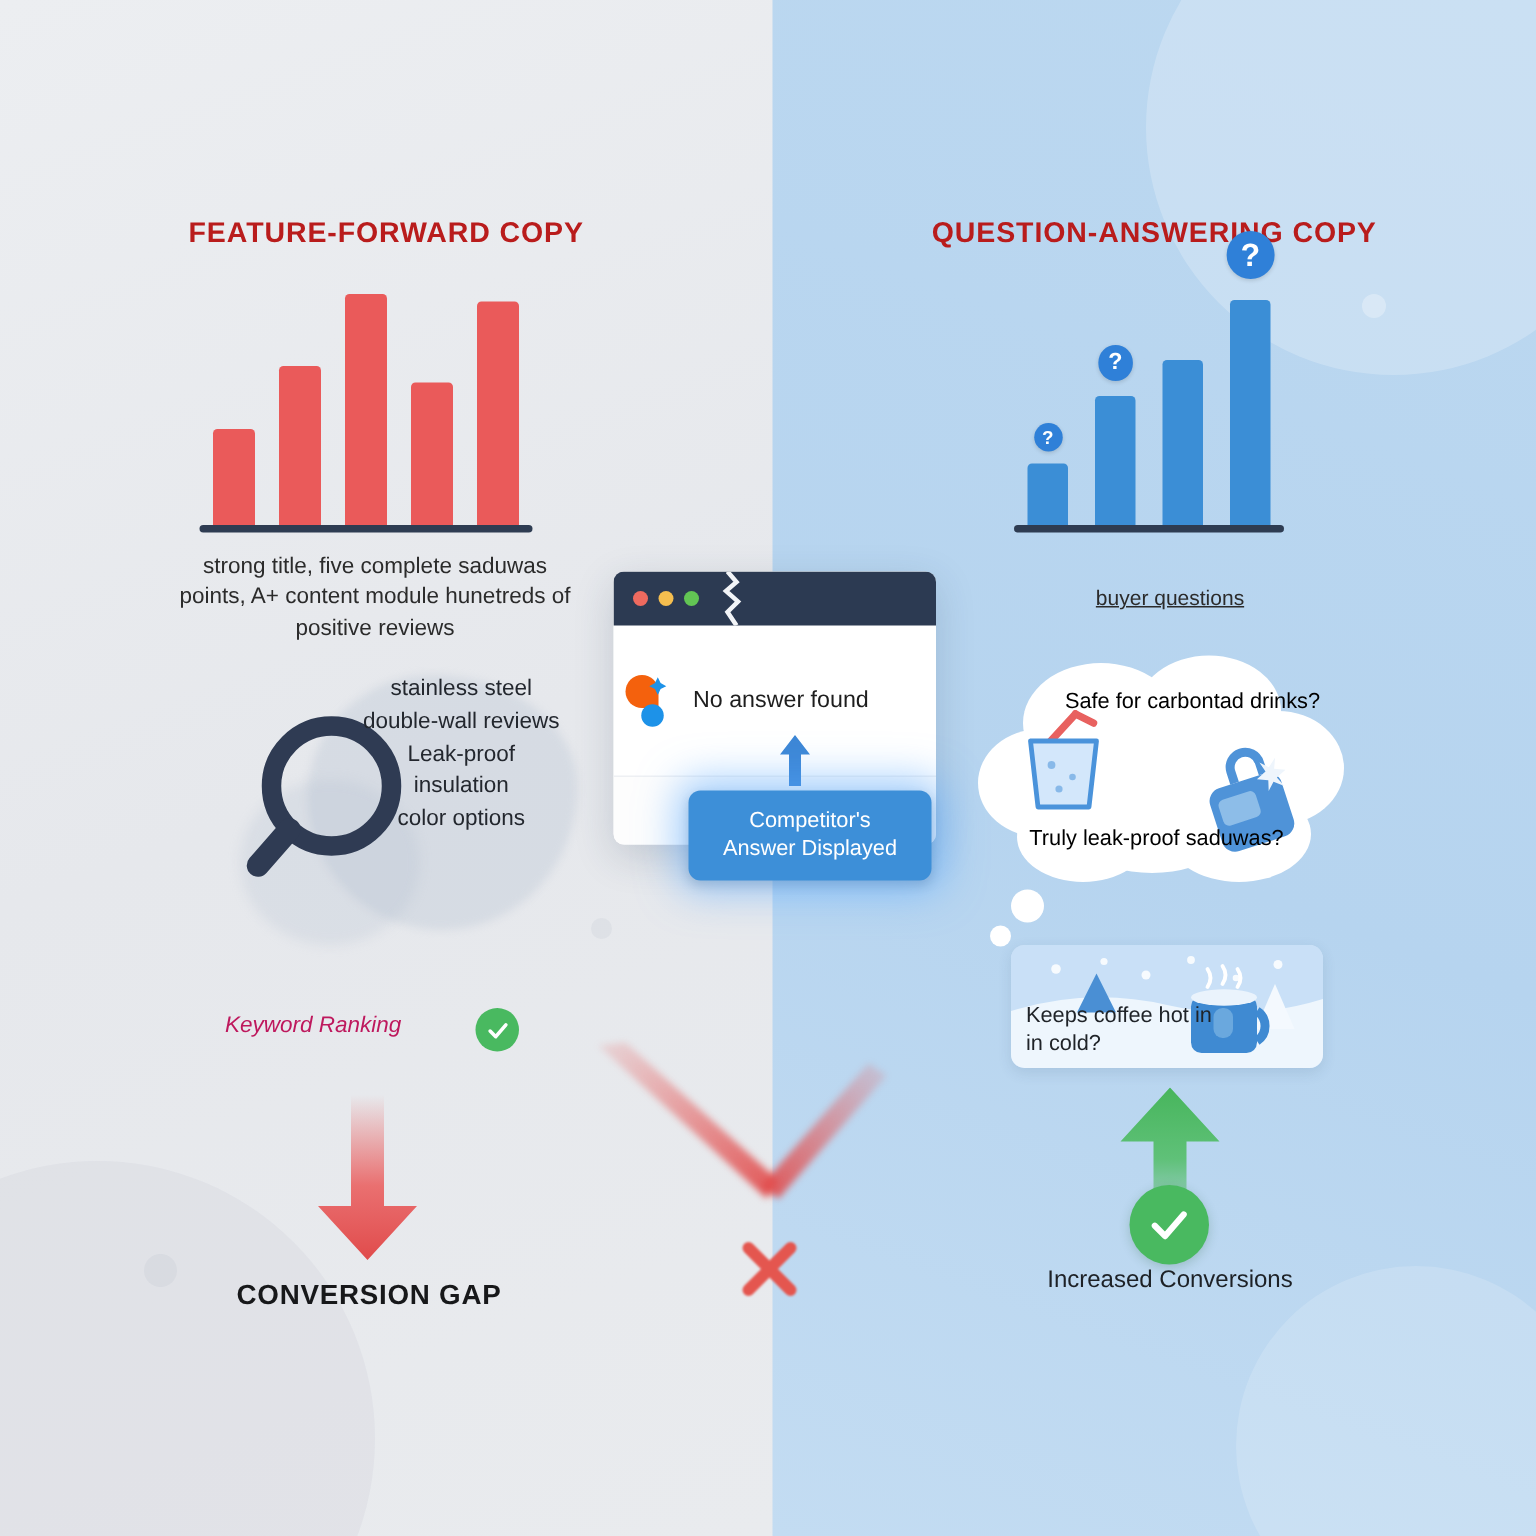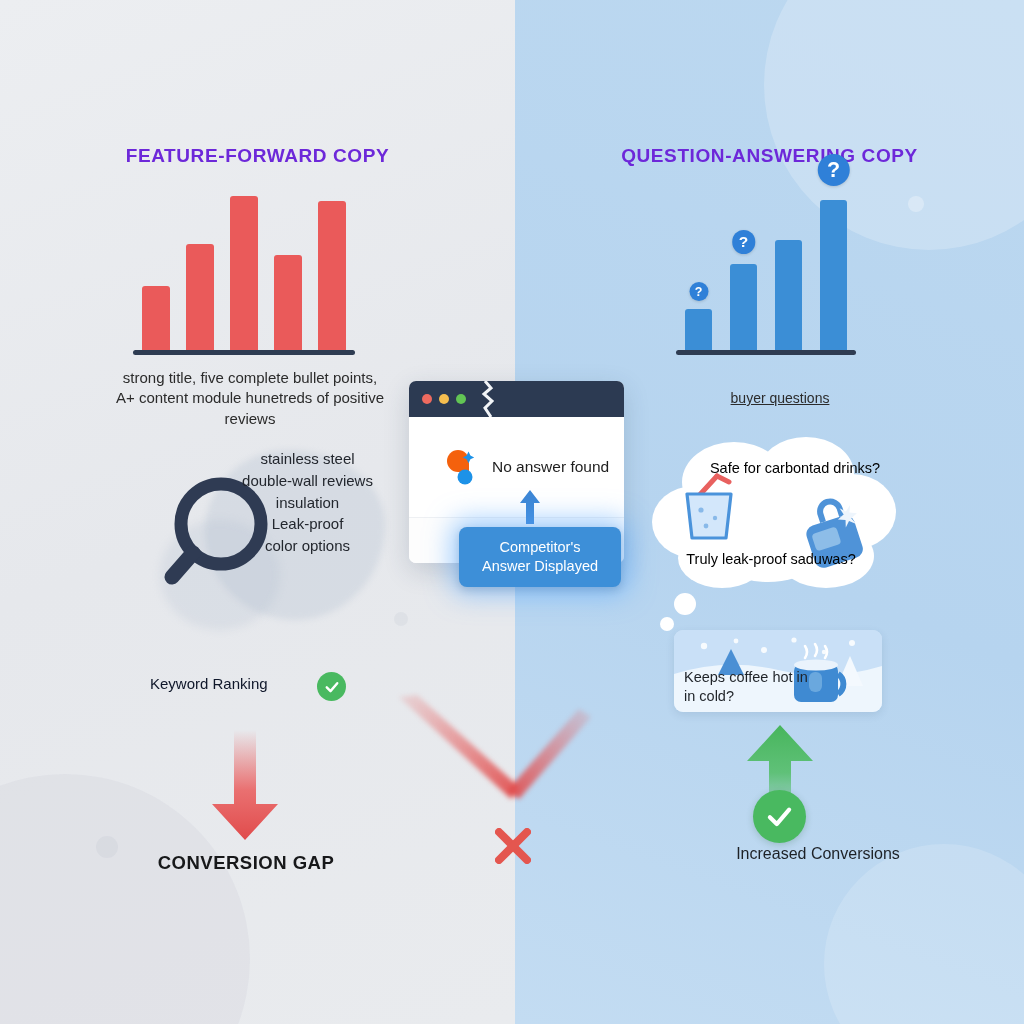--- a/index.html
+++ b/index.html
@@ -18,21 +18,21 @@
   .deco{position:absolute;border-radius:50%;pointer-events:none;}
   .deco-tr{right:-70px;top:-80px;width:330px;height:330px;background:rgba(255,255,255,.22);}
   .deco-bl{left:-120px;bottom:-120px;width:370px;height:370px;background:rgba(150,160,180,.09);}
   .deco-br{right:-40px;bottom:-60px;width:240px;height:240px;background:rgba(255,255,255,.16);}
   .deco-dot1{left:96px;bottom:166px;width:22px;height:22px;background:rgba(150,160,180,.10);}
   .deco-dot2{left:394px;top:612px;width:14px;height:14px;background:rgba(150,160,180,.10);}
   .deco-dot3{right:100px;top:196px;width:16px;height:16px;background:rgba(255,255,255,.30);}
 
   
   .col-title{position:absolute;font-weight:bold;font-size:19px;letter-spacing:.6px;
-    color:#6d28d9;text-align:center;white-space:nowrap;}
+    color:#b91c1c;text-align:center;white-space:nowrap;}
   #title-left{left:0;width:515px;top:145px;}
   #title-right{left:515px;width:509px;top:145px;}
 
   
   .chart{position:absolute;display:flex;align-items:flex-end;justify-content:center;}
   .bar{border-radius:3px 3px 0 0;}
   .baseline{position:absolute;height:5px;border-radius:3px;background:#2e3c52;}
 
   #chart-left{left:133px;top:196px;width:222px;height:156px;gap:16px;}
   #chart-left .bar{width:28px;background:#ea5a5a;}
@@ -63,21 +63,21 @@
     text-align:center;font-size:15px;line-height:1.45;color:#23272e;}
 
   
   #browser{position:absolute;left:409px;top:381px;width:215px;height:182px;
     background:#fff;border-radius:7px;overflow:hidden;
     box-shadow:0 8px 26px rgba(40,60,90,.18);}
   #browser-bar{position:relative;height:36px;background:#2c3a52;display:flex;
     align-items:center;padding-left:13px;gap:7px;}
   .dot{width:10px;height:10px;border-radius:50%;}
   #browser-crack{position:absolute;left:72px;top:0;width:14px;height:36px;}
-  #browser-body{height:100px;display:flex;align-items:center;padding-left:34px;gap:11px;background:#fff;}
+  #browser-body{height:100px;display:flex;align-items:center;padding-left:4px;gap:11px;background:#fff;}
   #browser-foot{height:46px;background:#fdfdfd;border-top:1px solid #eef0f3;}
   .no-answer{font-size:15.5px;color:#1e1e1e;}
   #blue-arrow{position:absolute;left:519px;top:490px;width:22px;height:34px;}
   #badge{position:absolute;left:459px;top:527px;width:146px;padding:11px 8px;
     background:#3d8fd8;border-radius:8px;color:#fff;text-align:center;
     font-size:14.5px;line-height:1.3;
     box-shadow:0 0 26px 8px rgba(90,170,255,.55), 0 3px 8px rgba(0,0,0,.18);}
 
   
   #cloud{position:absolute;left:648px;top:430px;width:250px;height:175px;}
@@ -100,24 +100,24 @@
   #red-v{position:absolute;left:395px;top:695px;width:200px;height:110px;filter:blur(2.5px);}
   #red-x{position:absolute;left:487px;top:820px;width:52px;height:52px;filter:blur(.6px);}
 
   .check{position:absolute;border-radius:50%;background:#49b960;
     display:flex;align-items:center;justify-content:center;}
   #check-small{left:317px;top:672px;width:29px;height:29px;}
   #check-big{left:753px;top:790px;width:53px;height:53px;
     box-shadow:0 2px 7px rgba(30,90,50,.22);}
 
   .foot-label{position:absolute;text-align:center;}
-  #label-kw{left:150px;top:675px;font-size:15px;color:#0f172a;white-space:nowrap;}
+  #label-kw{left:150px;top:675px;font-size:15px;color:#be185d;white-space:nowrap;font-style:italic;}
   #label-gap{left:0;width:492px;top:852px;font-size:18.5px;font-weight:bold;
     letter-spacing:.5px;color:#17181a;}
-  #label-inc{left:728px;top:843px;width:180px;font-size:16px;color:#1d2126;line-height:1.35;}
+  #label-inc{left:690px;top:843px;width:180px;font-size:16px;color:#1d2126;line-height:1.35;}
 </style>
 </head>
 <body>
 
 <div id="stage">
 
   <div class="bg-left"></div>
   <div class="bg-right"></div>
 
   <div class="deco deco-tr"></div>
@@ -161,34 +161,34 @@
       <div class="bar-wrap" style="height: 152px;">
         <div class="bar" style="height: 112.48px; background: rgb(59, 142, 214);"></div>
       </div>
       <div class="bar-wrap" style="height: 152px;">
         <div class="bar" style="height: 152px; background: rgb(59, 142, 214);"></div>
         <div class="qmark" style="width: 32.5px; height: 32.5px; font-size: 21.45px; bottom: 165.65px;">?</div>
       </div>
     </div>
   <div class="baseline" id="base-right"></div>
 
-  <div class="copy" id="copy-left">strong title, five complete bullet points, A+ content module hunetreds of positive reviews</div>
+  <div class="copy" id="copy-left">strong title, five complete saduwas points, A+ content module hunetreds of positive reviews</div>
   <div class="copy" id="copy-right">buyer questions</div>
 
   <div id="mag-blob"></div>
   <div id="mag-blob2"></div>
   <svg id="magnifier" viewBox="0 0 108 122">
     <circle cx="58" cy="52" r="40" fill="none" stroke="#2f3b53" stroke-width="13"></circle>
     <line x1="30" y1="81" x2="9" y2="105" stroke="#2f3b53" stroke-width="15" stroke-linecap="round"></line>
   </svg>
   <div class="feature-list" id="feature-list">
       <div>stainless steel</div>
       <div>double-wall reviews</div>
+      <div>Leak-proof</div>
       <div>insulation</div>
-      <div>Leak-proof</div>
       <div>color options</div>
     </div>
 
   <div id="browser">
     <div id="browser-bar">
       <span class="dot" id="dot-red" style="background: rgb(238, 106, 95);"></span>
       <span class="dot" id="dot-yellow" style="background: rgb(245, 190, 79);"></span>
       <span class="dot" id="dot-green" style="background: rgb(98, 197, 84);"></span>
       <svg id="browser-crack" viewBox="0 0 14 36">
         <polyline points="4,0 10,7 3,13 11,20 4,27 10,36" fill="none" stroke="#f2f4f7" stroke-width="3"></polyline>

